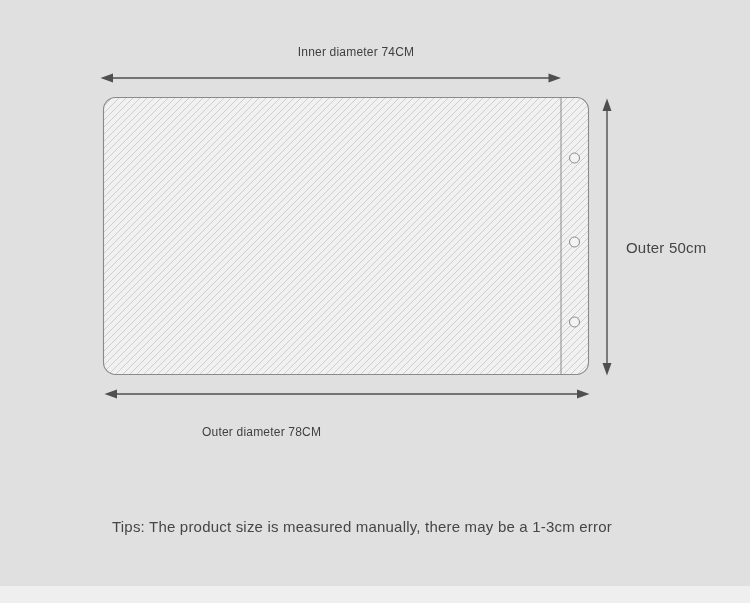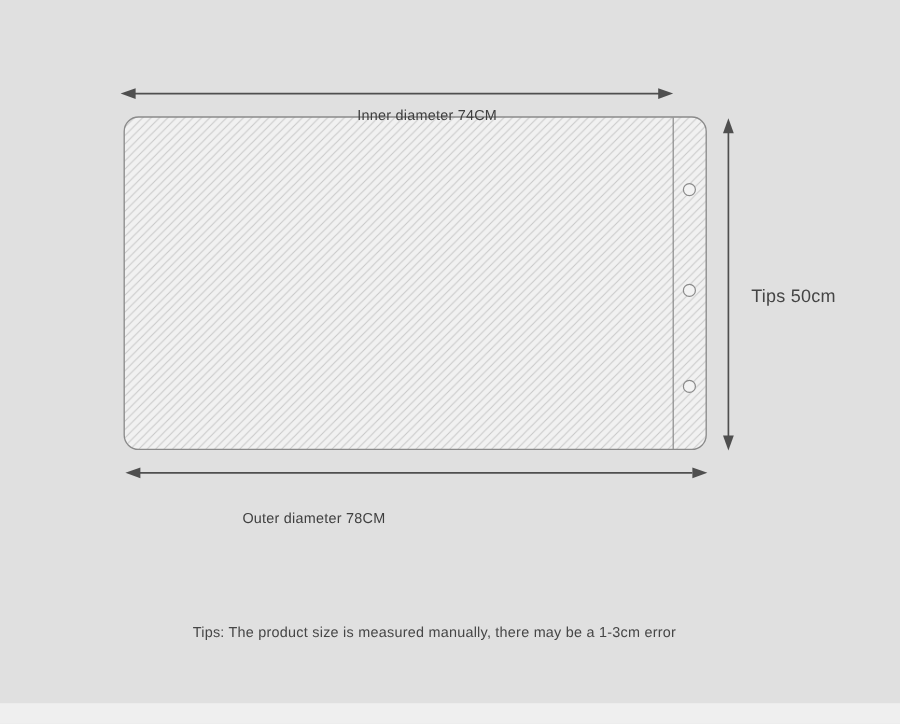--- a/index.html
+++ b/index.html
@@ -35,41 +35,40 @@
     font-size: 12px;
     line-height: 15px;
     letter-spacing: 0.2px;
     white-space: nowrap;
   }
   .label-inner {
     left: 206px;
     top: 45px;
     width: 300px;
     text-align: center;
-    margin-top: 44px;
   }
   .label-outer {
     left: 202px;
     top: 425px;
     width: 300px;
     text-align: left;
   }
   .label-width {
     left: 626px;
     top: 239px;
     font-size: 15px;
     line-height: 18px;
     color: #454545;
   }
   .label-tips {
     left: 62px;
     top: 519px;
     width: 600px;
     text-align: center;
-    font-size: 12px;
+    font-size: 15px;
     line-height: 16px;
     color: #464646;
   }
 </style>
 </head>
 <body>
 
 <div class="stage">
 
   <svg class="diagram-svg" width="750" height="603" viewBox="0 0 750 603">
@@ -105,19 +104,19 @@
       <line x1="607" y1="110" x2="607" y2="364" stroke-width="1.4"></line>
       <polygon points="607,98.5 602.5,111 611.5,111" stroke="none"></polygon>
       <polygon points="607,375.5 602.5,363 611.5,363" stroke="none"></polygon>
     </g>
   </svg>
 
   <div class="label label-inner">Inner diameter 74CM</div>
 
   <div class="label label-outer">Outer diameter 78CM</div>
 
-  <div class="label label-width">Tips 50cm</div>
+  <div class="label label-width">Outer 50cm</div>
 
   <div class="label label-tips">Tips: The product size is measured manually, there may be a 1-3cm error</div>
 
   <div class="footer-strip"></div>
 
 </div>
 
 </body></html>

